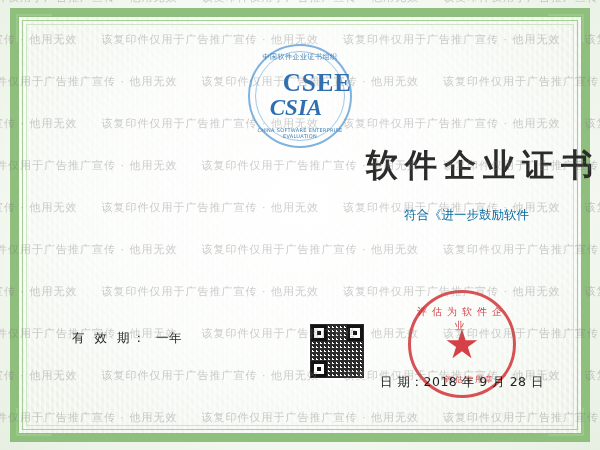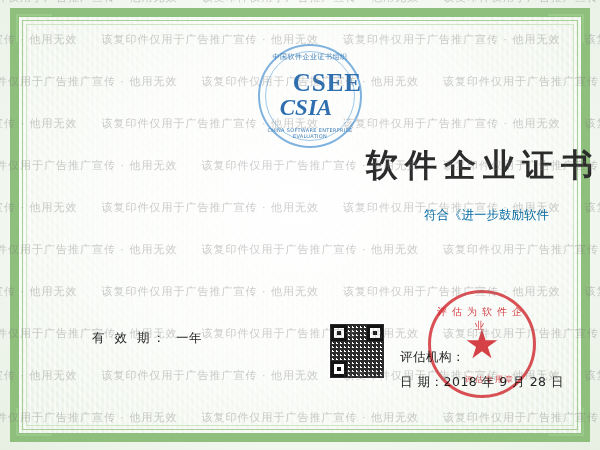--- a/index.html
+++ b/index.html
@@ -94,21 +94,20 @@
     letter-spacing: 1px;
     color: rgba(120,120,120,0.38);
     font-family: "DejaVu Sans", sans-serif;
   }
 
   
   .content {
     position: absolute;
     inset: 0;
     z-index: 4;
-    margin-left: 20px;
   }
 
   
   .emblem {
     position: absolute;
     left: 50%;
     transform: translateX(-50%);
     top: 44px;
     width: 104px;
     height: 104px;
@@ -322,23 +321,20 @@
 
     <div class="title">软件企业证书</div>
 
 
     <div style="position:absolute; left:404px; top:202px; font-size:12.5px; color:#0369a1; line-height:26px;">符合《进一步鼓励软件</div>
 
     <div class="field field-valid">
       <span class="lbl">有 效 期：</span><span class="val">一年</span>
     </div>
 
-    <div class="field-r field-org">
-      <span>评估机构：</span><span></span>
-    </div>
     <div class="field-r field-date">
       <span>日  期：</span><span>2018 年 9 月 28 日</span>
     </div>
 
     <div class="qr">
       <div class="qr-grid">
         <span class="qr-eye tl"></span>
         <span class="qr-eye tr"></span>
         <span class="qr-eye bl"></span>
       </div>

